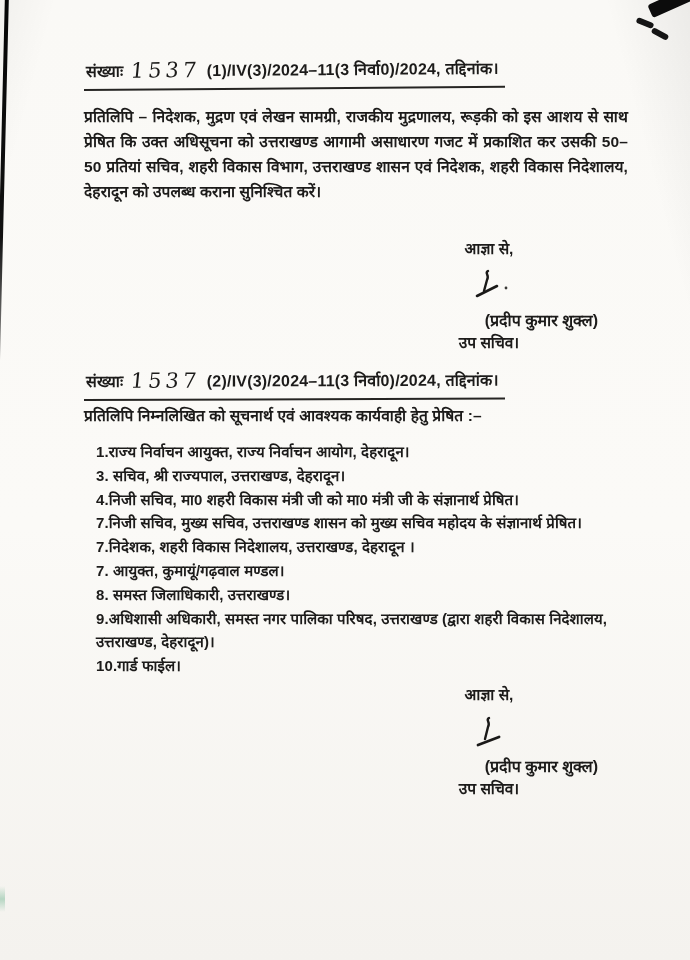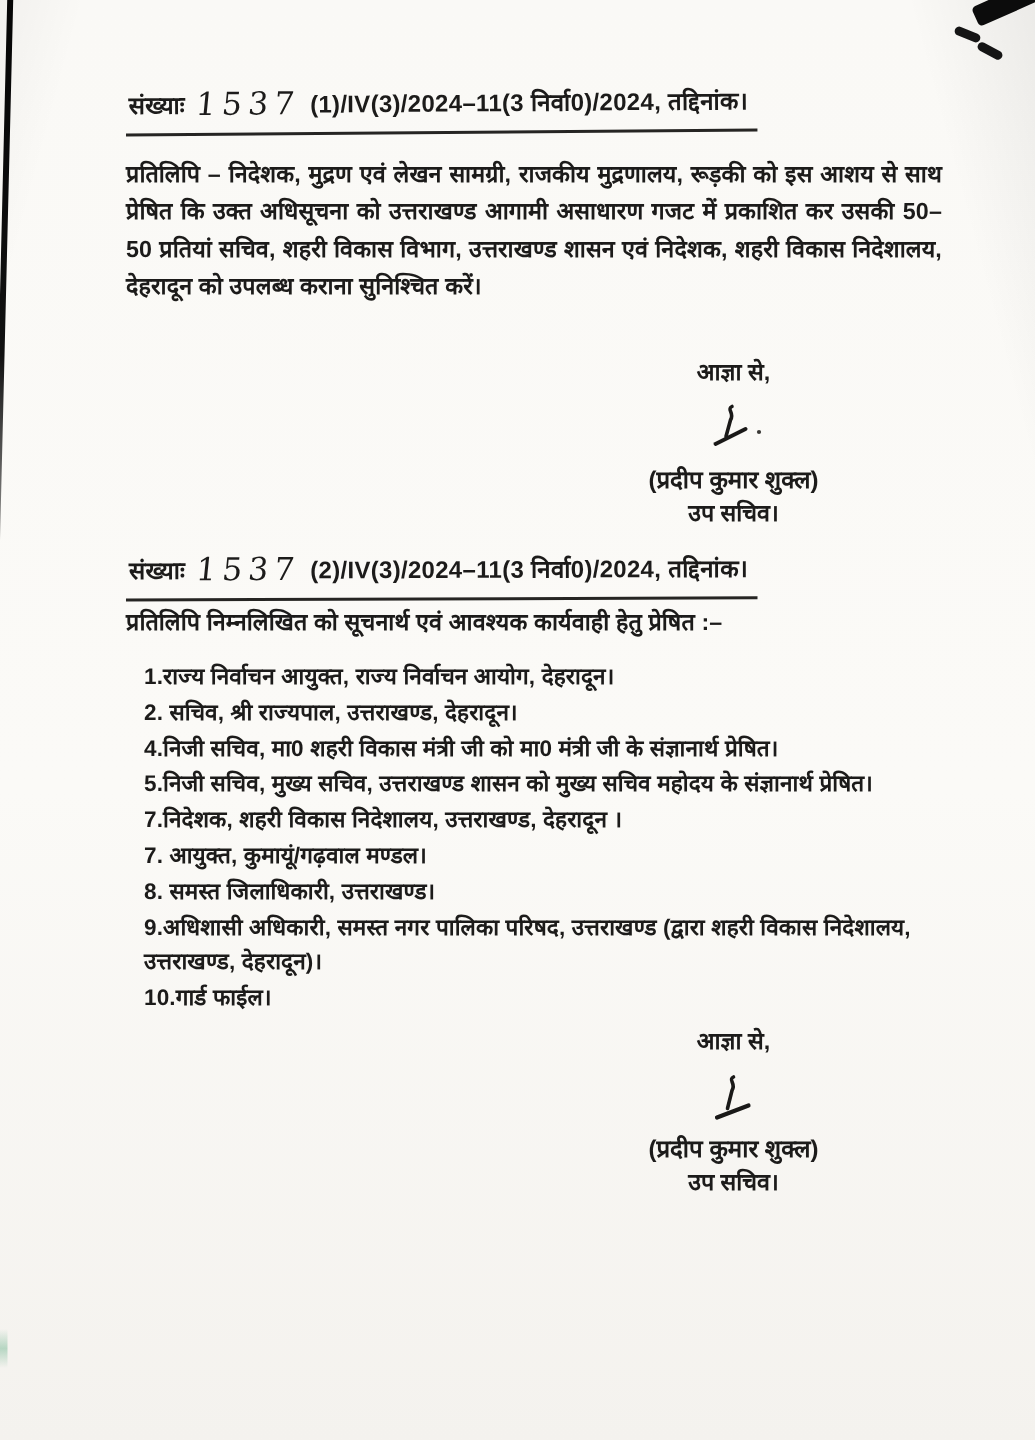--- a/index.html
+++ b/index.html
@@ -64,21 +64,21 @@
     font-size:15.5px;line-height:25px;text-align:justify;
     letter-spacing:.1px;
   }
   .sig-block{
     width:218px;margin:34px 30px 0 auto;
     text-align:center;font-size:15.5px;line-height:22px;
   }
   .sig-block .by-order{display:block;margin-bottom:6px;}
   .sig-mark{display:block;height:42px;position:relative;}
   .sig-mark svg{display:block;margin:0 auto;}
-  .sig-name{display:block;margin-top:2px;font-size:16px;}
+  .sig-name{display:block;margin-top:2px;font-size:16px;text-align:right;}
   .sig-designation{display:block;}
   .block-2{margin-top:16px;}
   .copy-heading{
     margin:3px 0 12px 0;font-size:15.5px;line-height:24px;letter-spacing:.1px;
   }
   ul.recipients{
     list-style:none;margin:2px 0 0 12px;padding:0;
     font-size:15px;line-height:23.8px;letter-spacing:.1px;
   }
   ul.recipients li{margin:0;padding:0;}
@@ -121,23 +121,23 @@
     <div class="block-2">
       <span class="ref-line ref-line-2">
         <span>संख्याः</span><span class="hand-number">1537</span><span>(2)/IV(3)/2024–11(3 निर्वा0)/2024, तद्दिनांक।</span>
       </span>
     </div>
 
     <p class="copy-heading">प्रतिलिपि  निम्नलिखित को सूचनार्थ एवं आवश्यक कार्यवाही हेतु प्रेषित :–</p>
 
     <ul class="recipients">
       <li>1.राज्य निर्वाचन आयुक्त, राज्य निर्वाचन आयोग, देहरादून।</li>
-      <li>2. सचिव, श्री राज्यपाल, उत्तराखण्ड, देहरादून।</li>
+      <li>3. सचिव, श्री राज्यपाल, उत्तराखण्ड, देहरादून।</li>
       <li>4.निजी सचिव, मा0 शहरी विकास मंत्री जी को मा0 मंत्री जी के संज्ञानार्थ प्रेषित।</li>
-      <li>5.निजी सचिव, मुख्य सचिव, उत्तराखण्ड शासन को मुख्य सचिव महोदय के संज्ञानार्थ प्रेषित।</li>
+      <li>7.निजी सचिव, मुख्य सचिव, उत्तराखण्ड शासन को मुख्य सचिव महोदय के संज्ञानार्थ प्रेषित।</li>
       <li>7.निदेशक, शहरी विकास निदेशालय, उत्तराखण्ड, देहरादून ।</li>
       <li>7. आयुक्त, कुमायूं/गढ़वाल मण्डल।</li>
       <li>8. समस्त जिलाधिकारी, उत्तराखण्ड।</li>
       <li>9.अधिशासी अधिकारी, समस्त नगर पालिका परिषद, उत्तराखण्ड (द्वारा शहरी विकास निदेशालय, उत्तराखण्ड, देहरादून)।</li>
       <li>10.गार्ड फाईल।</li>
     </ul>
 
     <div class="sig-block sig-block-2">
       <span class="by-order">आज्ञा से,</span>
       <span class="sig-mark">

